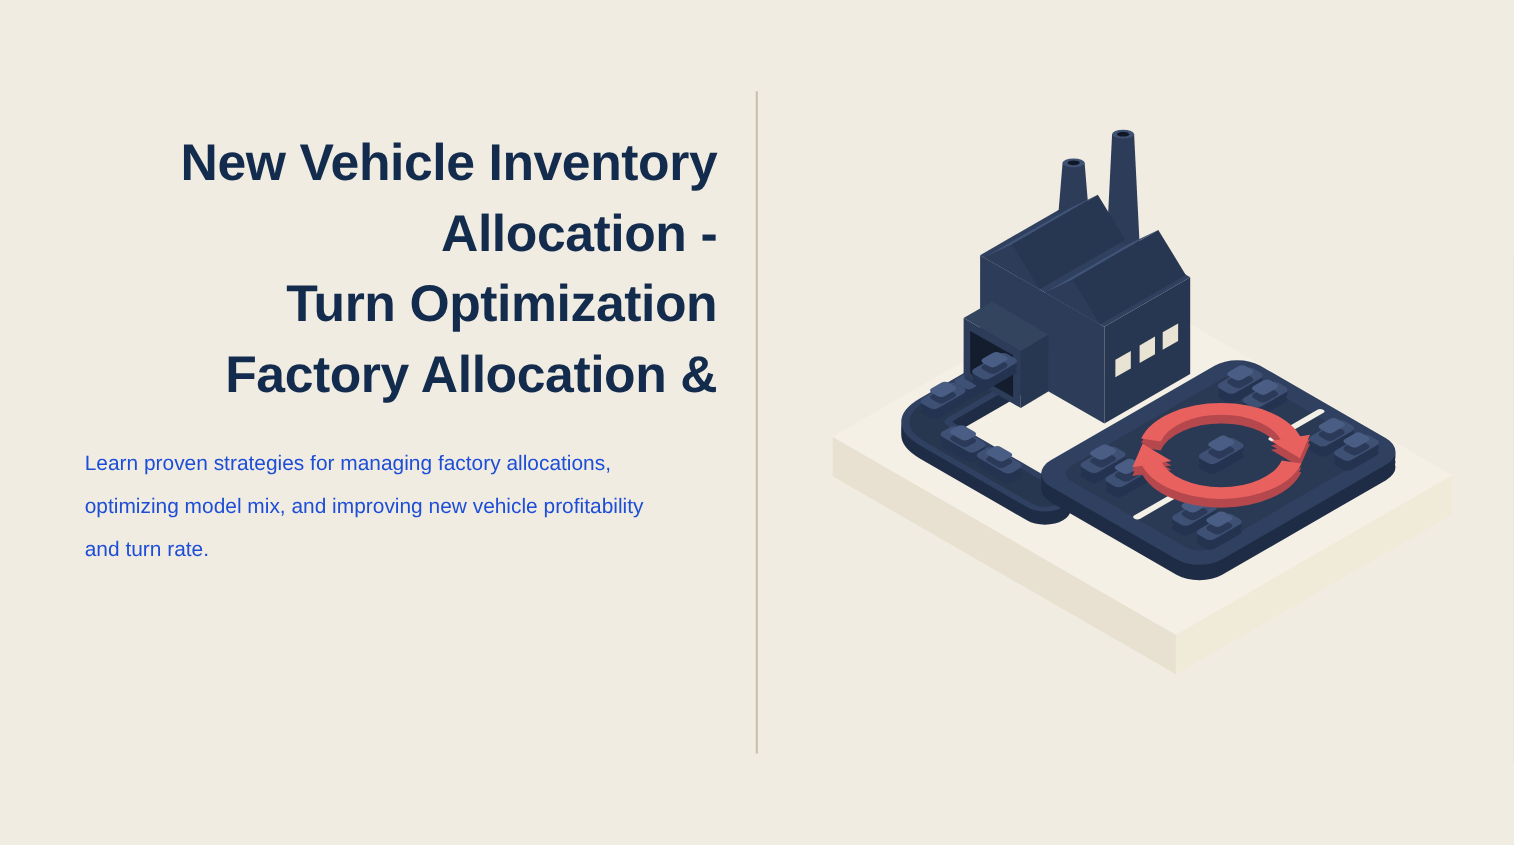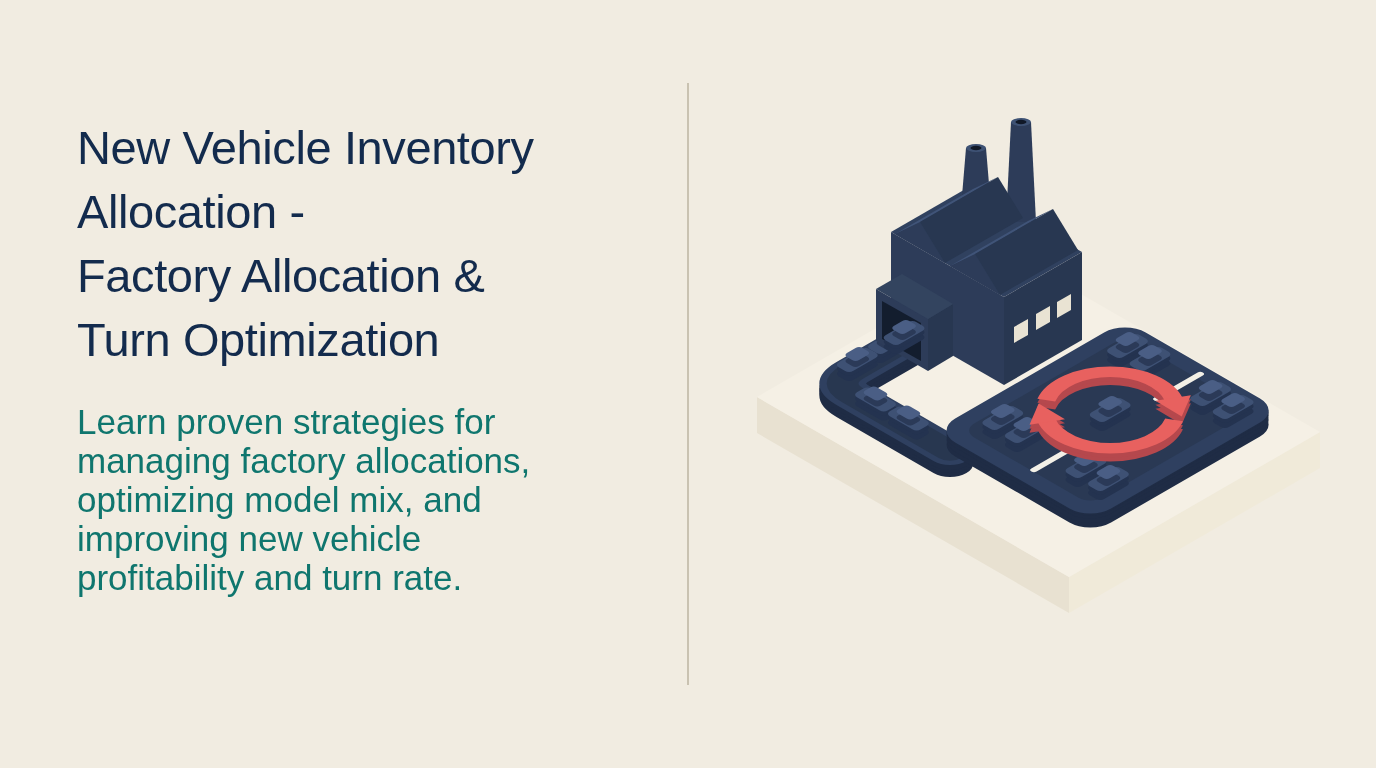--- a/index.html
+++ b/index.html
@@ -15,32 +15,33 @@
   }
   .hero-text{
     position:absolute;
     left:77px;top:116px;
     width:575px;
   }
   .hero-title{
     margin:0;
     font-size:47px;
     line-height:64px;
-    font-weight:400;
+    font-weight:700;
     letter-spacing:-0.4px;
     color:#132b4d;
+    text-align:right;
   }
   .hero-title .line{white-space:nowrap;display:block;}
   .hero-desc{
     margin:30px 0 0 0;
     width:520px;
-    font-size:35px;
+    font-size:19px;
     line-height:39px;
     font-weight:400;
-    color:#0f766e;
+    color:#1d4ed8;
   }
   .divider{
     position:absolute;
     left:687px;top:83px;
     width:2px;height:602px;
     background:#c9c2b1;
   }
   .illustration{
     position:absolute;
     left:0;top:0;
@@ -49,22 +50,22 @@
 </style>
 </head>
 <body>
 
 <div class="canvas">
 
   <div class="hero-text">
     <h1 class="hero-title">
       <span class="line">New Vehicle Inventory</span>
       <span class="line">Allocation -</span>
+      <span class="line">Turn Optimization</span>
       <span class="line">Factory Allocation &amp;</span>
-      <span class="line">Turn Optimization</span>
     </h1>
     <p class="hero-desc">Learn proven strategies for managing factory allocations, optimizing model mix, and improving new vehicle profitability and turn rate.</p>
   </div>
 
   <div class="divider"></div>
 
   <svg class="illustration" viewBox="0 0 1376 768" xmlns="http://www.w3.org/2000/svg">
     <defs>
       <rect id="lotR" x="150" y="15" width="180" height="220" rx="24"></rect>
       <rect id="floorR" x="166" y="31" width="148" height="188" rx="14"></rect>

